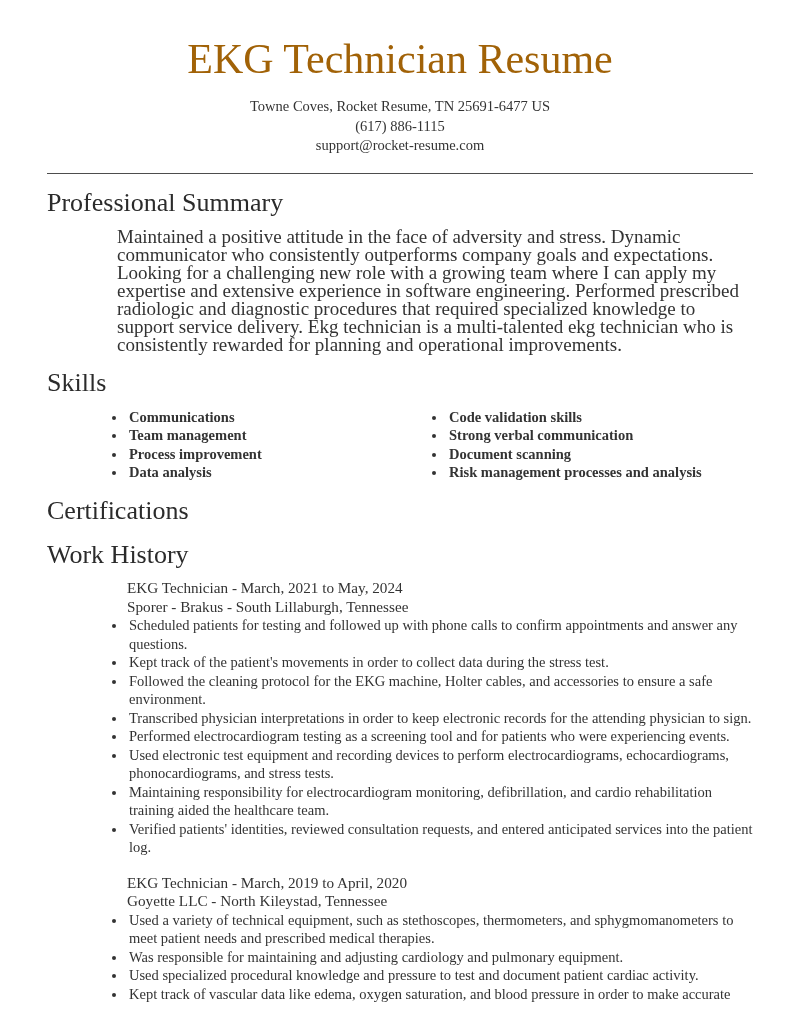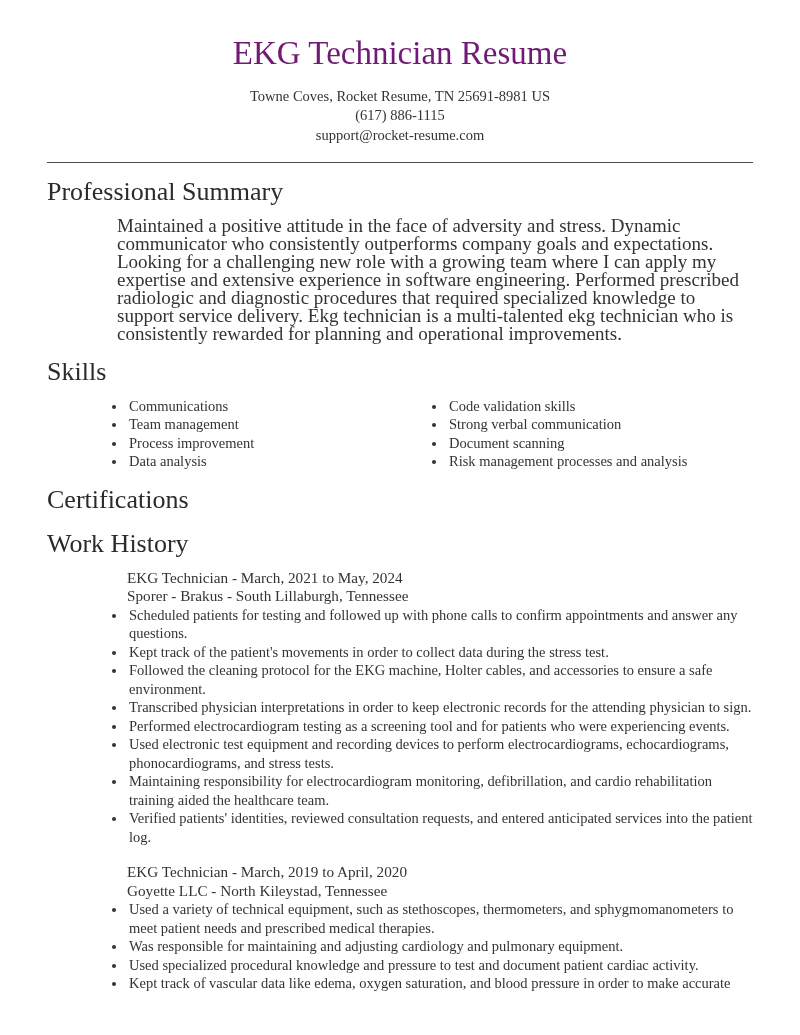--- a/index.html
+++ b/index.html
@@ -15,23 +15,23 @@
     color: #333333;
   }
   .page {
     padding: 26px 47px 0 47px;
   }
   
   .resume-header {
     text-align: center;
   }
   .resume-title {
-    font-size: 33px;
+    font-size: 42px;
     font-weight: 400;
-    color: #701a75;
+    color: #a16207;
     margin: 8px 0 13px 0;
     line-height: 1.2;
   }
   .contact-line {
     font-size: 14.5px;
     line-height: 19.5px;
     color: #333333;
   }
   .header-divider {
     border: none;
@@ -59,20 +59,21 @@
     list-style: disc outside;
   }
   ul.bullet-list li {
     font-size: 14.5px;
     line-height: 18.5px;
     padding-left: 2px;
   }
   .skills-grid {
     display: grid;
     grid-template-columns: 1fr 1fr;
+    font-weight: bold;
   }
   .skills-grid ul.col-right {
     padding-left: 47px;
   }
   
   .job {
     margin-top: 17px;
   }
   .job:first-of-type {
     margin-top: 8px;
@@ -86,21 +87,21 @@
   .job ul.bullet-list {
   }
 </style>
 </head>
 <body>
 
 <div class="page">
 
   <div class="resume-header">
     <h1 class="resume-title">EKG Technician Resume</h1>
-    <div class="contact-line">Towne Coves, Rocket Resume, TN 25691-8981 US</div>
+    <div class="contact-line">Towne Coves, Rocket Resume, TN 25691-6477 US</div>
     <div class="contact-line">(617) 886-1115</div>
     <div class="contact-line">support@rocket-resume.com</div>
   </div>
   <hr class="header-divider">
 
   <div class="section">
     <h2 class="section-heading">Professional Summary</h2>
     <p class="summary-text">Maintained a positive attitude in the face of adversity and stress. Dynamic communicator who consistently outperforms company goals and expectations. Looking for a challenging new role with a growing team where I can apply my expertise and extensive experience in software engineering. Performed prescribed radiologic and diagnostic procedures that required specialized knowledge to support service delivery. Ekg technician is a multi-talented ekg technician who is consistently rewarded for planning and operational improvements.</p>
   </div>
 

